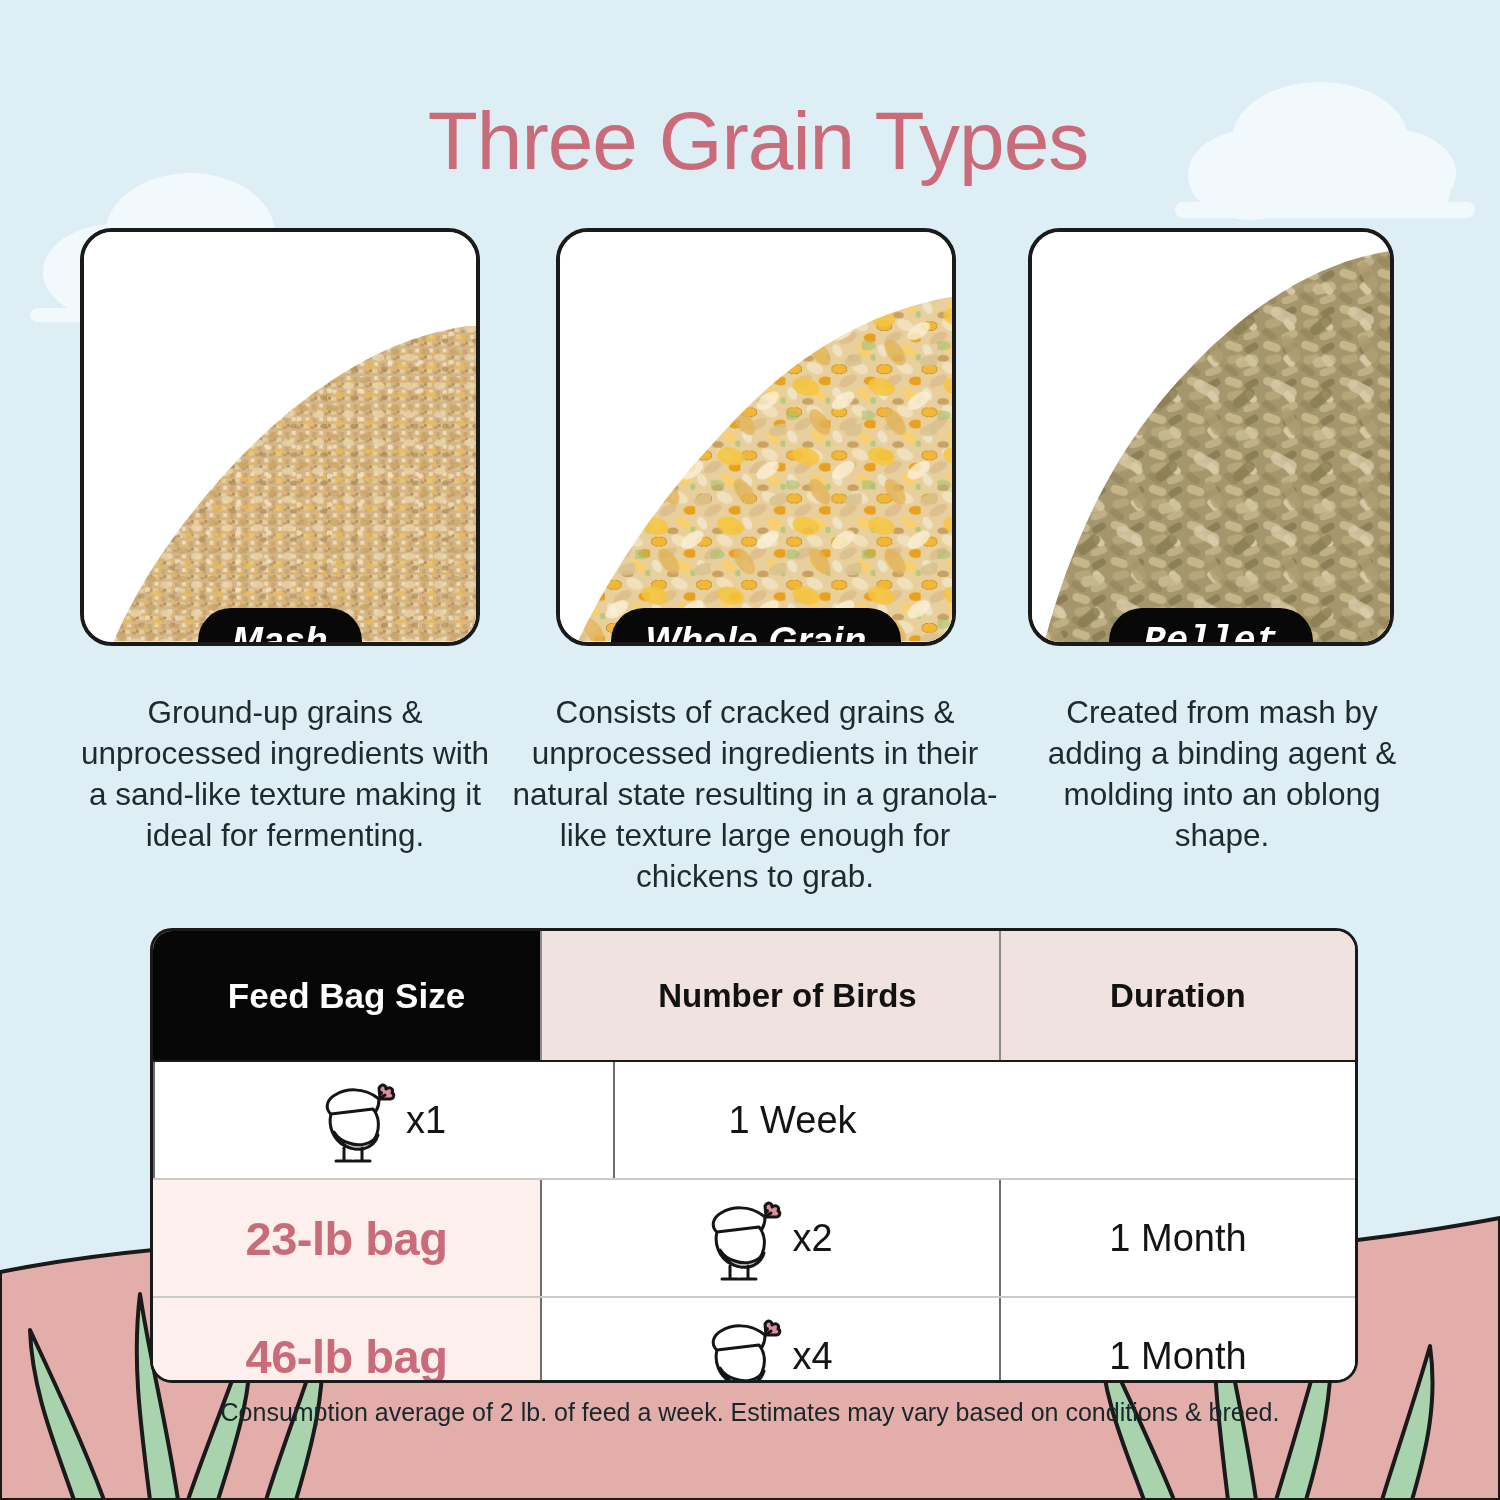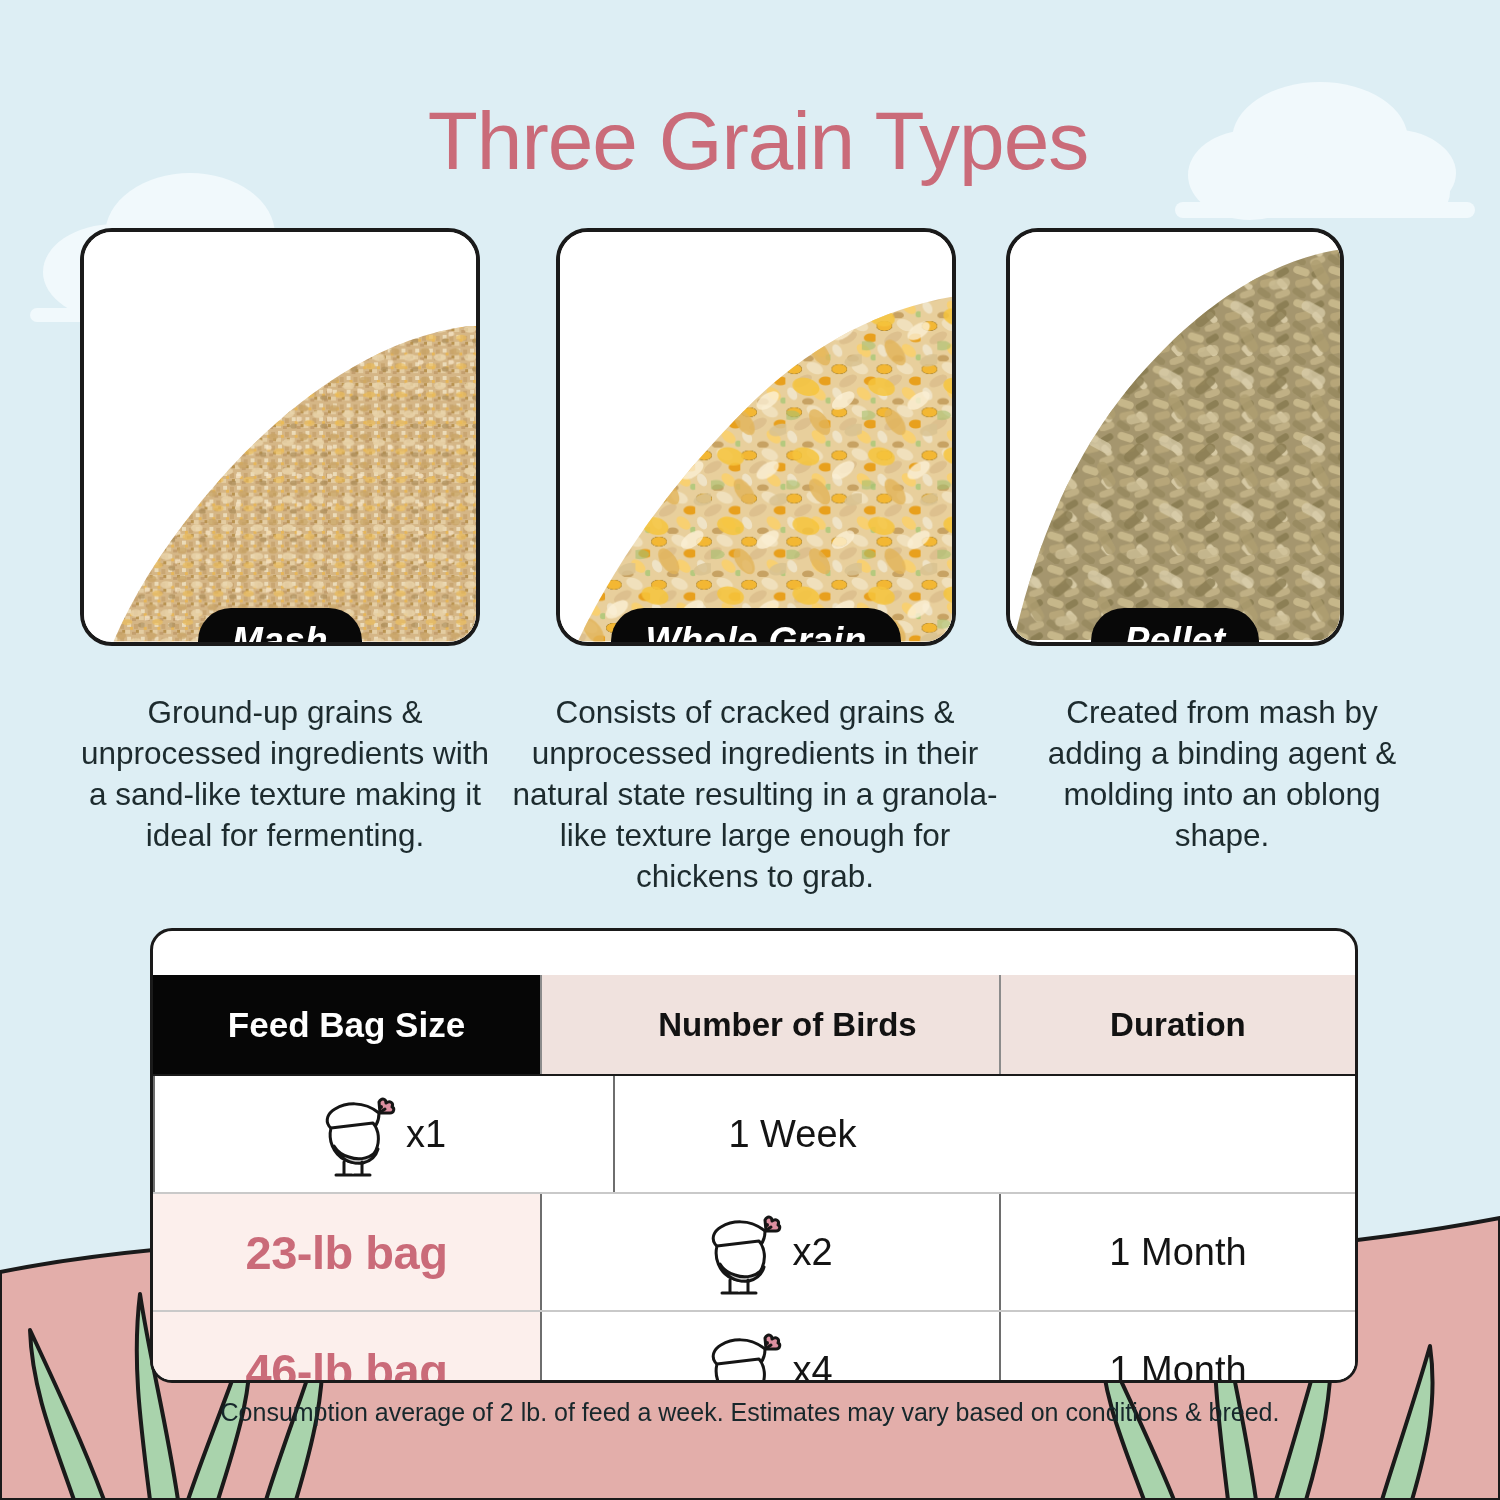--- a/index.html
+++ b/index.html
@@ -38,21 +38,21 @@
   .card {
     position:absolute; top:0;
     height:418px;
     background:#ffffff;
     border:4px solid #1a1a1a;
     border-radius:32px;
     overflow:hidden;
   }
   .card.c1 { left:80px;   width:400px; }
   .card.c2 { left:556px;  width:400px; }
-  .card.c3 { left:1006px; width:338px; }
+  .card.c3 { left:1028px; width:366px;font-family:Liberation Mono, monospace; }
 
   .photo { position:absolute; inset:0; }
 
   .pill {
     position:absolute;
     bottom:-32px;
     background:#080808;
     border-radius:34px;
     height:66px;
     display:flex; align-items:center; justify-content:center;
@@ -87,21 +87,21 @@
     position:absolute;
     left:150px; top:928px;
     width:1208px; height:455px;
     border:3px solid #1a1a1a;
     border-radius:22px;
     overflow:hidden;
     background:#ffffff;
     z-index:6;
   }
   .trow { display:flex; width:100%; }
-  .thead { height:99px;margin-top:44px; }
+  .thead { height:129px; }
   .tcell { display:flex; align-items:center; justify-content:center; }
   .col1 { width:388px; }
   .col2 { width:460px; }
   .col3 { width:357px; }
 
   .th1 {
     background:#060606; color:#ffffff;
     font-weight:700; font-size:35px; letter-spacing:0px;
   }
   .th2, .th3 {

